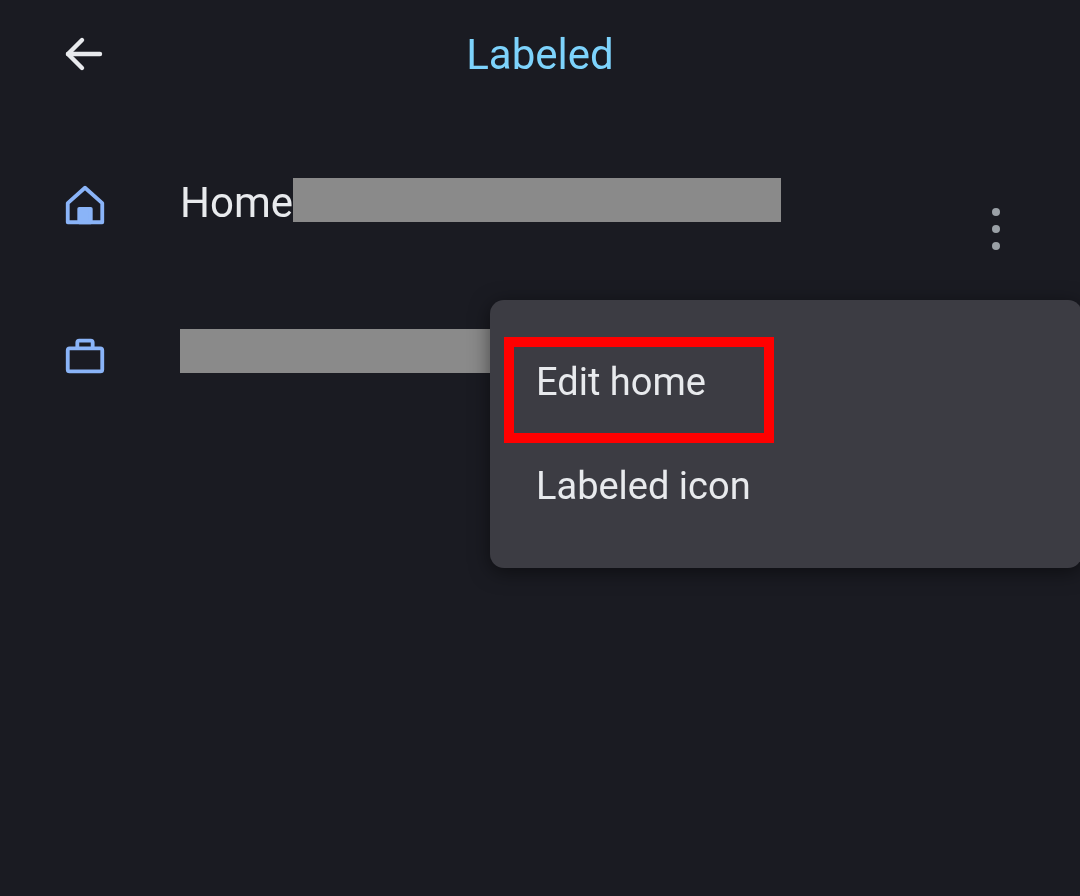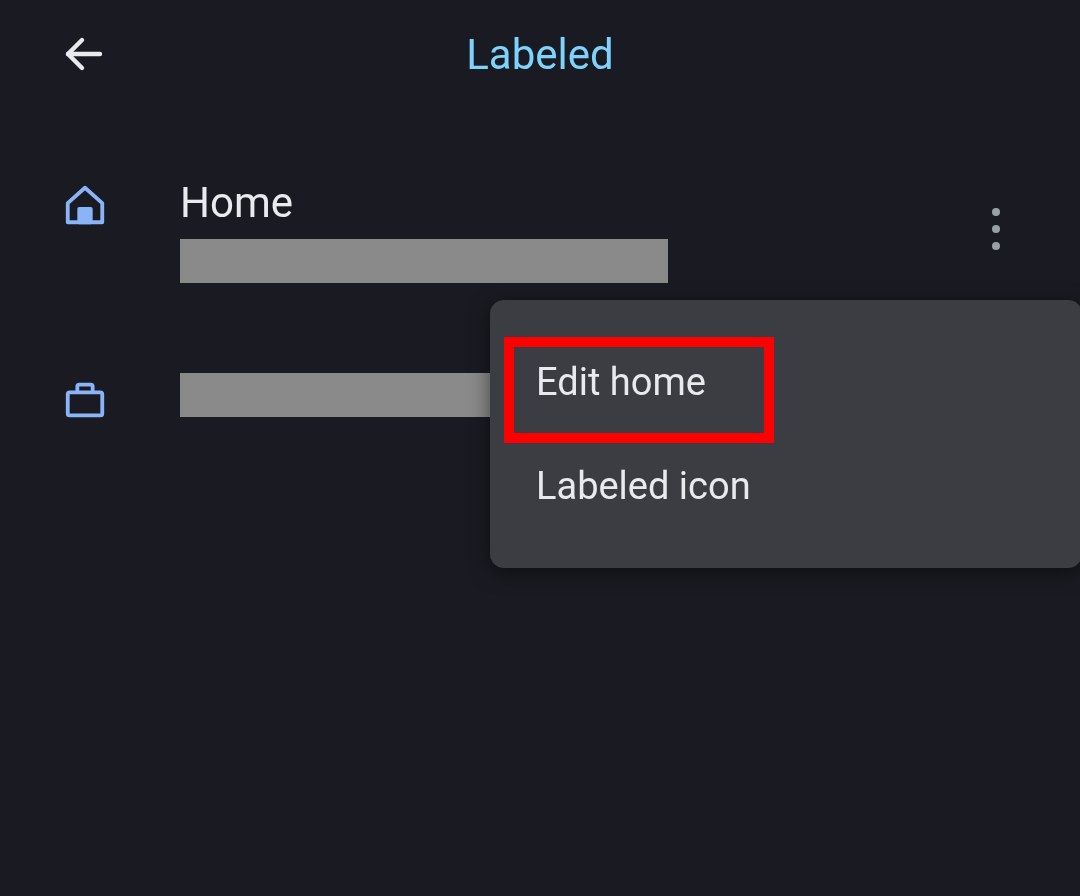--- a/index.html
+++ b/index.html
@@ -49,21 +49,21 @@
   .item-icon {
     width: 50px;
     margin-right: 70px;
     display: flex;
     align-items: center;
     justify-content: center;
     padding-top: 4px;
   }
   .item-text {
     display: flex;
-    flex-direction: column;
+    flex-direction: row;
   }
   .item-label {
     font-size: 42px;
     color: #e8eaed;
     font-weight: 400;
     margin-bottom: 12px;
   }
   .item-redacted {
     background: #8a8a8a;
     height: 44px;

